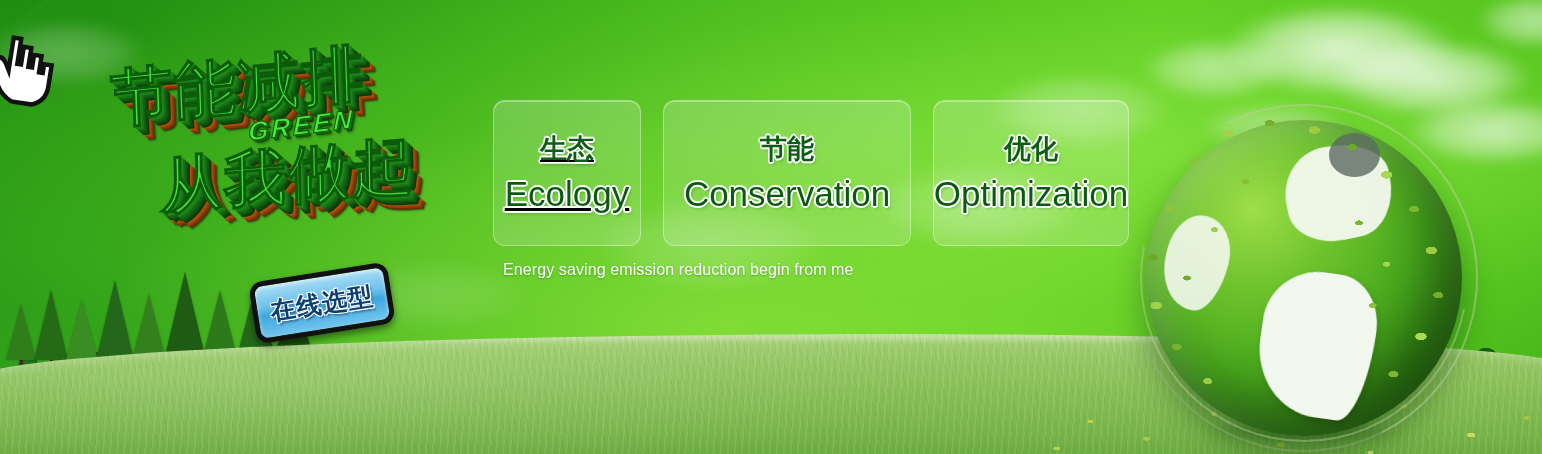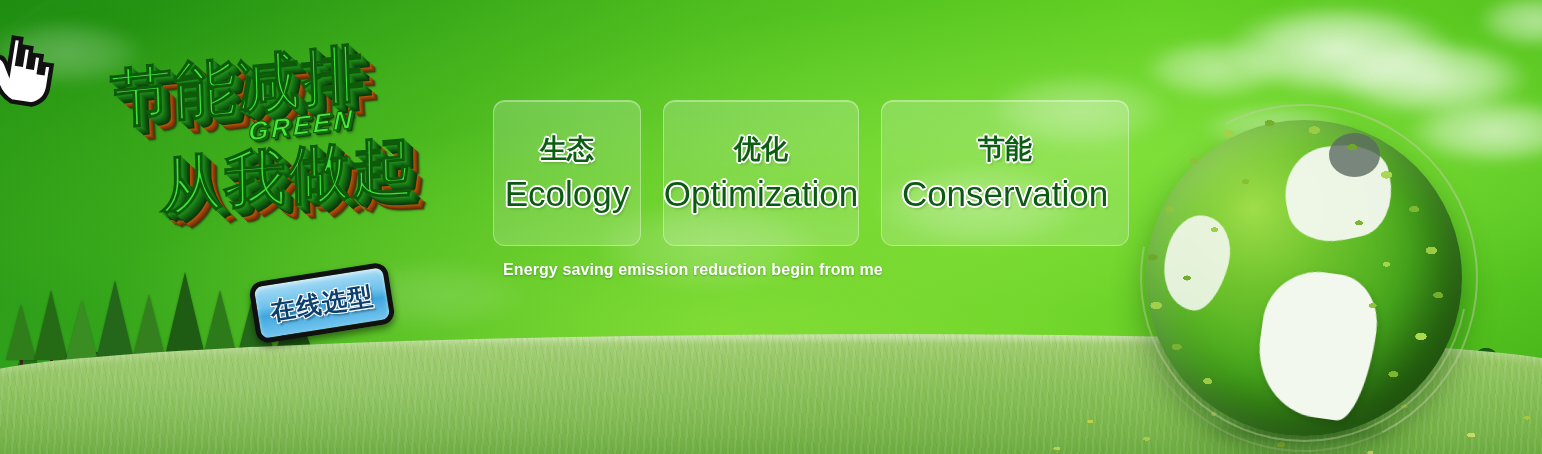--- a/index.html
+++ b/index.html
@@ -226,41 +226,41 @@
   
   .cards{ position:absolute; left:493px; top:100px; height:146px; display:flex; gap:22px; align-items:stretch; }
   .card{
     position:relative; border-radius:12px;
     background:linear-gradient(180deg, rgba(255,255,255,.20) 0%, rgba(255,255,255,.12) 55%, rgba(255,255,255,.17) 100%);
     border:1px solid rgba(255,255,255,.34);
     box-shadow:inset 0 1px 0 rgba(255,255,255,.35);
     display:flex; flex-direction:column; align-items:center; justify-content:center; gap:14px;
     padding:0 14px;
   }
-  .card.c-1{ width:148px; }
+  .card.c-1{ width:148px;text-decoration:underline; }
   .card.c-2{ width:248px; }
   .card.c-3{ width:196px; }
   .card-cn{
     font-size:27px; font-weight:700; color:#0c5e13; line-height:1;
     font-family:"DejaVu Sans","Liberation Sans",sans-serif;
     text-shadow:
       1.6px 0 0 #fff,-1.6px 0 0 #fff,0 1.6px 0 #fff,0 -1.6px 0 #fff,
       1.2px 1.2px 0 #fff,-1.2px 1.2px 0 #fff,1.2px -1.2px 0 #fff,-1.2px -1.2px 0 #fff,
       2px 3px 3px rgba(0,0,0,.18);
   }
   .card-en{
     font-size:35px; font-weight:400; color:#0b5a12; line-height:1; white-space:nowrap;
     text-shadow:
       1.8px 0 0 #fff,-1.8px 0 0 #fff,0 1.8px 0 #fff,0 -1.8px 0 #fff,
       1.4px 1.4px 0 #fff,-1.4px 1.4px 0 #fff,1.4px -1.4px 0 #fff,-1.4px -1.4px 0 #fff,
       2px 3px 3px rgba(0,0,0,.18);
   }
   .tagline{
     position:absolute; left:503px; top:261px; font-size:16px; color:#fff;
-    text-shadow:0 1px 2px rgba(0,60,0,.35); letter-spacing:.1px; white-space:nowrap;font-weight:bold;
+    text-shadow:0 1px 2px rgba(0,60,0,.35); letter-spacing:.1px; white-space:nowrap;
   }
 </style>
 </head>
 <body>
 
 <div class="banner">
 
   <div class="sky"></div>
   <div class="sky-warm"></div>
 
@@ -363,25 +363,25 @@
   <svg class="cursor-hand" viewBox="0 0 64 60">
     <path d="M20 6 L26 6 L26 26 L29 26 L29 12 L35 12 L35 27 L38 27 L38 17 L44 17 L44 30 L47 30 L47 23 L53 23 L53 40
              Q53 52 42 56 L26 56 Q16 52 12 42 L6 30 Q5 25 10 23 Q14 22 17 27 L20 32 Z" fill="#ffffff" stroke="#111111" stroke-width="3.5" stroke-linejoin="miter"></path>
   </svg>
 
   <div class="cards">
     <div class="card c-1">
       <div class="card-cn">生态</div>
       <div class="card-en">Ecology</div>
     </div>
+    <div class="card c-2">
+      <div class="card-cn">节能</div>
+      <div class="card-en">Conservation</div>
+    </div>
     <div class="card c-3">
       <div class="card-cn">优化</div>
       <div class="card-en">Optimization</div>
     </div>
-    <div class="card c-2">
-      <div class="card-cn">节能</div>
-      <div class="card-en">Conservation</div>
-    </div>
   </div>
 
   <div class="tagline">Energy saving emission reduction begin from me</div>
 
 </div>
 
 </body></html>

